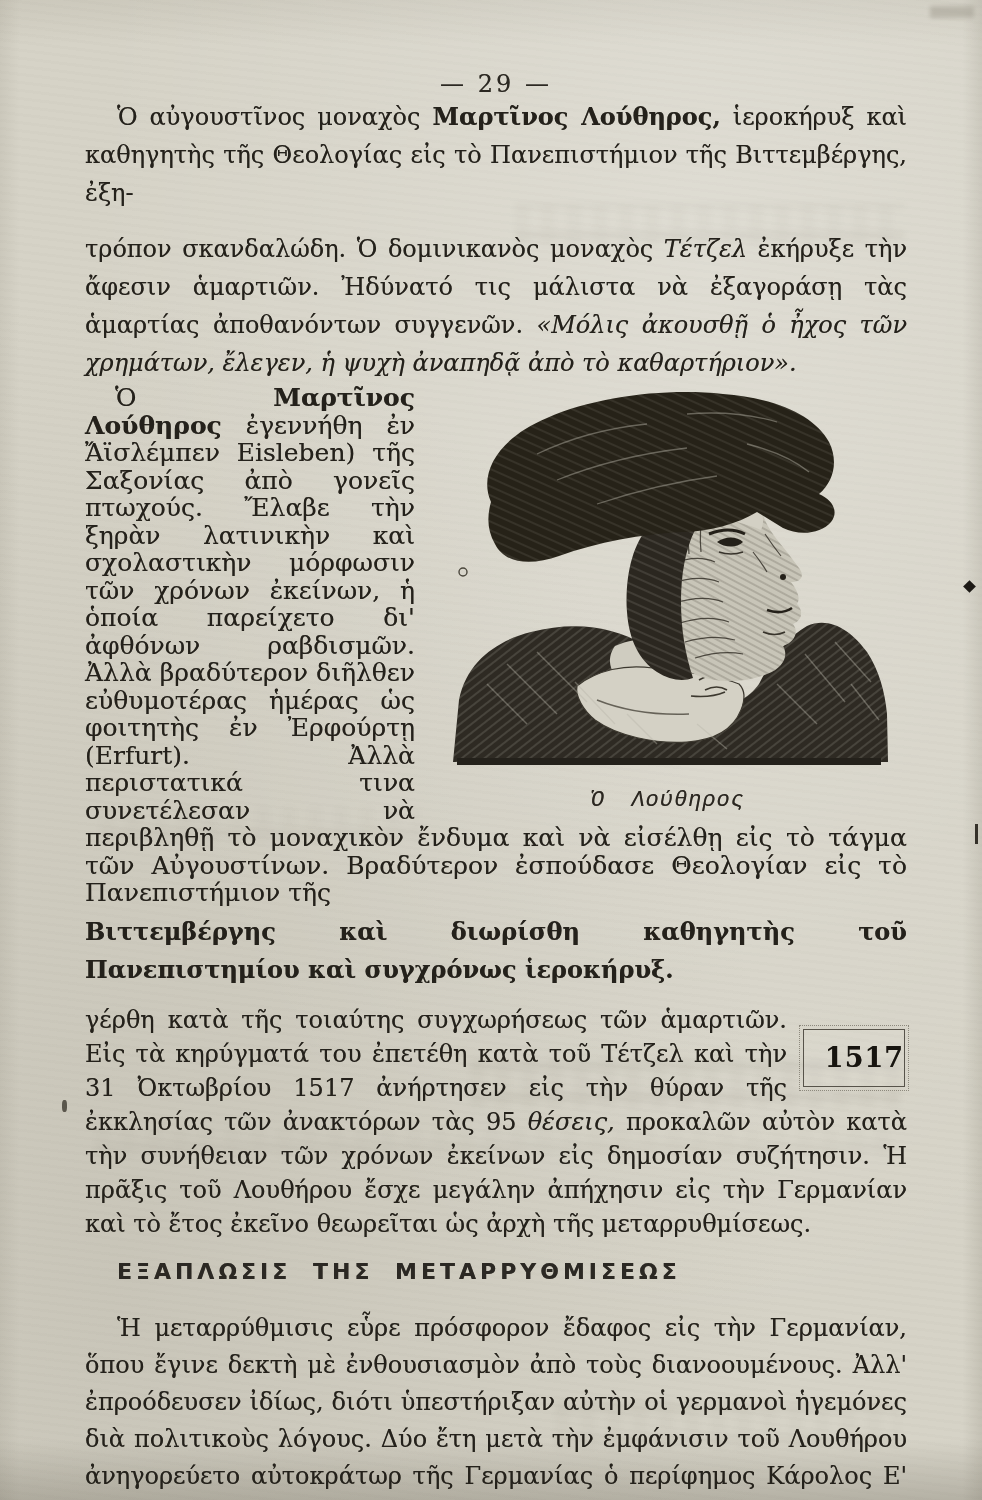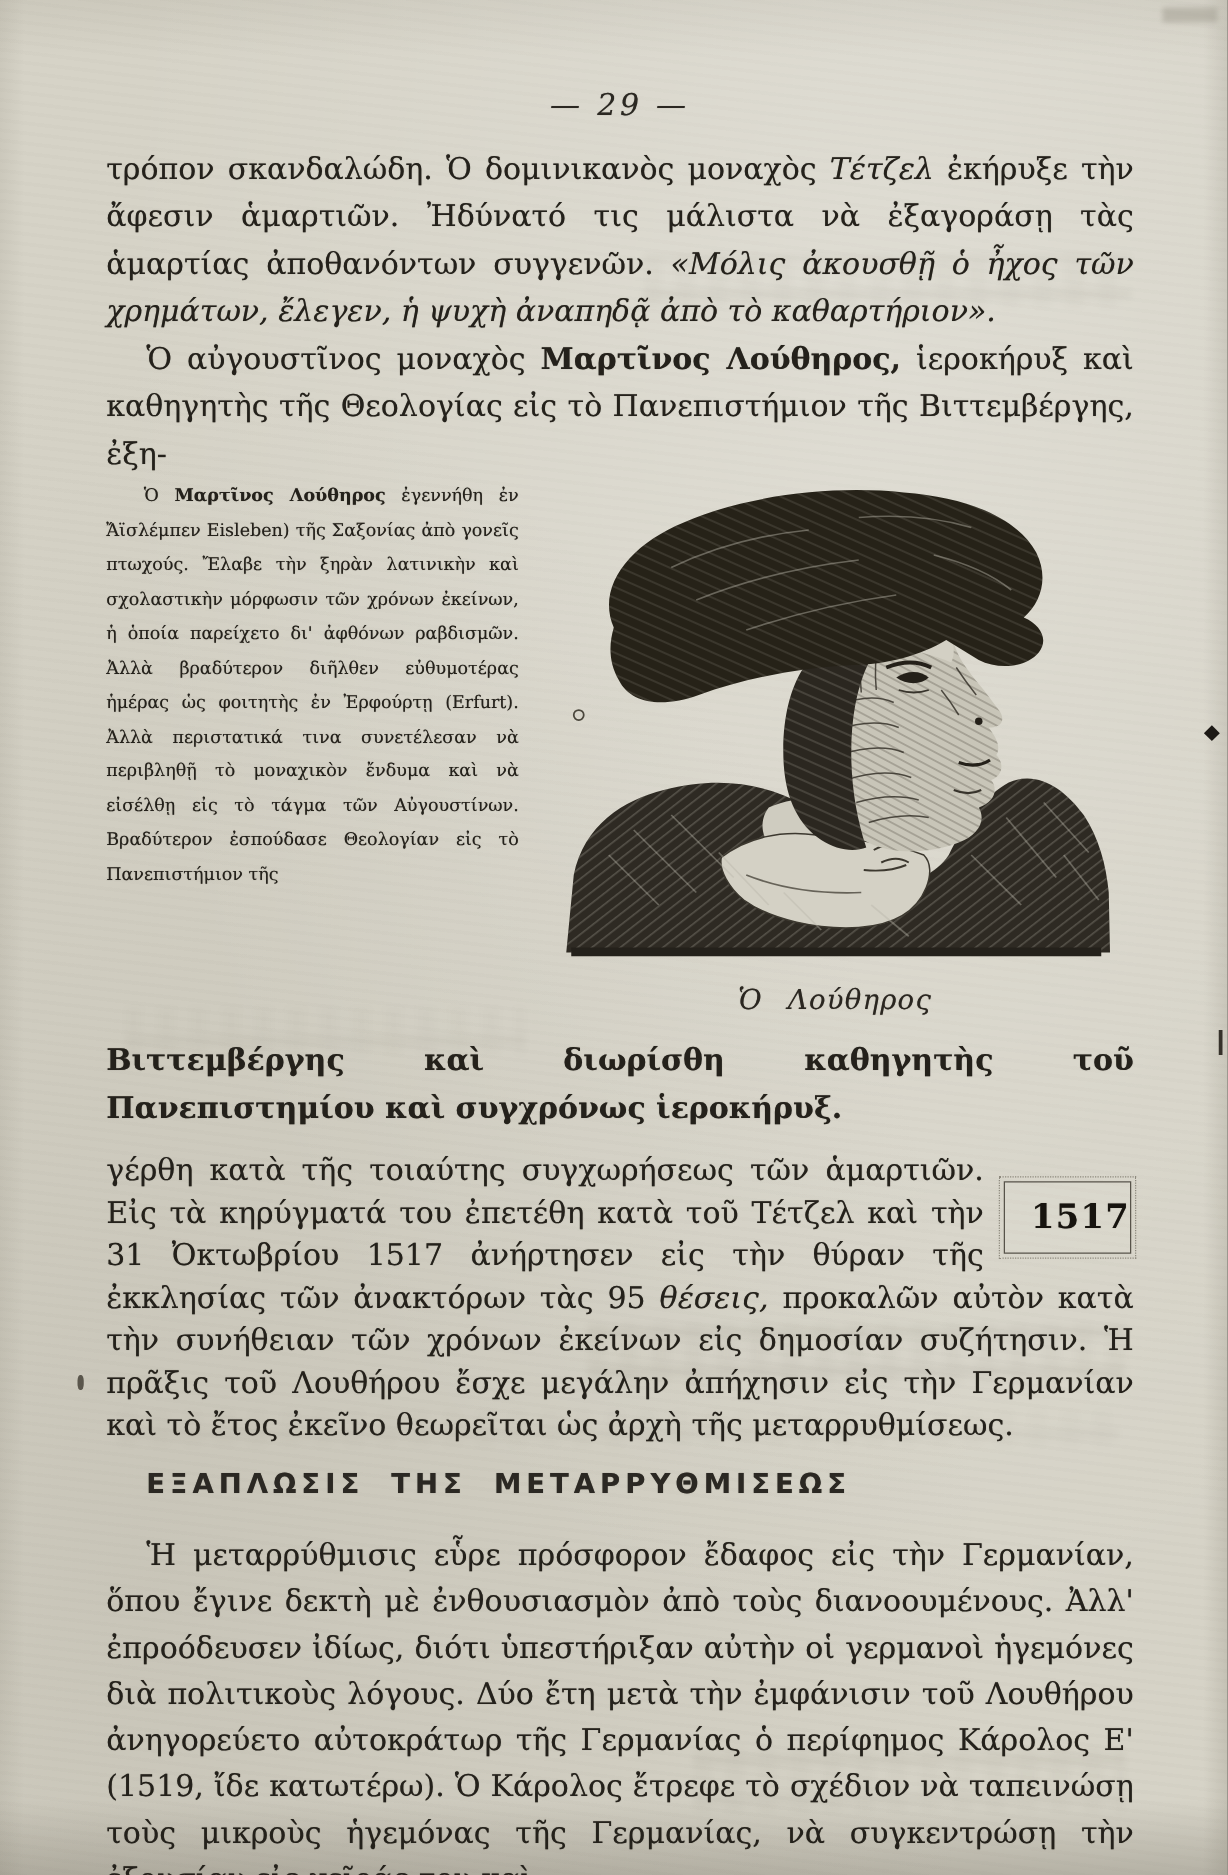--- a/index.html
+++ b/index.html
@@ -15,40 +15,40 @@
       linear-gradient(90deg, rgba(125,120,105,0.12) 0%, transparent 2%, transparent 98%, rgba(118,113,98,0.18) 100%),
       repeating-linear-gradient(7deg, rgba(60,55,45,0.014) 0 3px, transparent 3px 8px);
     overflow:hidden;
     font-family:"DejaVu Serif", serif;
     color:#24211b;
   }
   .content{position:absolute;left:85px;top:0;width:822px;z-index:2;}
   .txt{text-shadow:0 0 0.6px rgba(42,38,30,0.55);}
   .page-number{
     margin:70px 0 0 0;text-align:center;
-    font-size:24px;letter-spacing:3px;color:#2b2822;font-style:italic;
+    font-size:24px;letter-spacing:3px;color:#2b2822;
   }
   p{margin:0;}
   .body-para{
     font-size:24px;line-height:38px;text-align:justify;color:#24211b;
   }
   .p1{margin-top:18px;}
   .p2{text-indent:32px;}
   .wrap-block{margin-top:2px;}
   .wrap-block::after{content:"";display:block;clear:both;}
   .portrait-figure{
     float:right;width:478px;margin:0 0 10px 14px;
   }
   .portrait-svg{display:block;margin:0 auto;}
   .figure-caption{
     text-align:center;font-style:italic;font-size:22px;
-    letter-spacing:1px;word-spacing:12px;margin-top:12px;color:#2a2620;
+    letter-spacing:1px;word-spacing:12px;margin-top:12px;color:#2a2620;font-family:Liberation Mono, monospace;
   }
   .column-para{
-    font-size:14px;line-height:27.5px;text-align:justify;text-indent:30px;
+    font-size:25px;line-height:27.5px;text-align:justify;text-indent:30px;
   }
   .continuation{clear:right;padding-top:6px;text-indent:0;}
   .p3{margin-top:14px;}
   .p3.body-para{line-height:34px;}
   .year-box{
     float:right;display:flex;align-items:center;justify-content:flex-end;
     width:100px;height:56px;margin:26px 2px 12px 16px;
     border:1.6px solid #57534a;outline:1px dotted #8d897d;outline-offset:3px;
     font-weight:bold;font-size:27px;letter-spacing:1px;color:#17140f;
     background:rgba(255,255,255,0.05);
@@ -93,23 +93,23 @@
   <div class="ghost g5"></div>
   <div class="speck speck-diamond"></div>
   <div class="speck speck-dash"></div>
   <div class="speck speck-mark"></div>
   <div class="speck speck-corner"></div>
 
   <div class="content">
 
     <div class="page-number txt">— 29 —</div>
 
+    <p class="body-para p2 txt"><span>Ὁ αὐγουστῖνος μοναχὸς </span><span class="bold">Μαρτῖνος Λούθηρος,</span><span> ἱεροκήρυξ καὶ καθηγητὴς τῆς Θεολογίας εἰς τὸ Πανεπιστήμιον τῆς Βιττεμβέργης, ἐξη-</span></p>
+
     <p class="body-para p1 txt"><span>τρόπον σκανδαλώδη. Ὁ δομινικανὸς μοναχὸς </span><span class="italic">Τέτζελ</span><span> ἐκήρυξε τὴν ἄφεσιν ἁμαρτιῶν. Ἠδύνατό τις μάλιστα νὰ ἐξαγοράσῃ τὰς ἁμαρτίας ἀποθανόντων συγγενῶν. </span><span class="italic">«Μόλις ἀκουσθῇ ὁ ἦχος τῶν χρημάτων, ἔλεγεν, ἡ ψυχὴ ἀναπηδᾷ ἀπὸ τὸ καθαρτήριον».</span></p>
-
-    <p class="body-para p2 txt"><span>Ὁ αὐγουστῖνος μοναχὸς </span><span class="bold">Μαρτῖνος Λούθηρος,</span><span> ἱεροκήρυξ καὶ καθηγητὴς τῆς Θεολογίας εἰς τὸ Πανεπιστήμιον τῆς Βιττεμβέργης, ἐξη-</span></p>
 
     <div class="wrap-block">
 
       <figure class="portrait-figure" style="margin-top:0;">
         <svg class="portrait-svg" width="455" height="392" viewBox="0 0 443 392" xmlns="http://www.w3.org/2000/svg" aria-hidden="true">
           <defs>
             <pattern id="wlines1" width="7" height="7" patternUnits="userSpaceOnUse" patternTransform="rotate(-38)">
               <line x1="0" y1="3" x2="7" y2="3" stroke="#c9c6ba" stroke-width="1.1"></line>
             </pattern>
             <pattern id="wlines2" width="8" height="8" patternUnits="userSpaceOnUse" patternTransform="rotate(24)">

